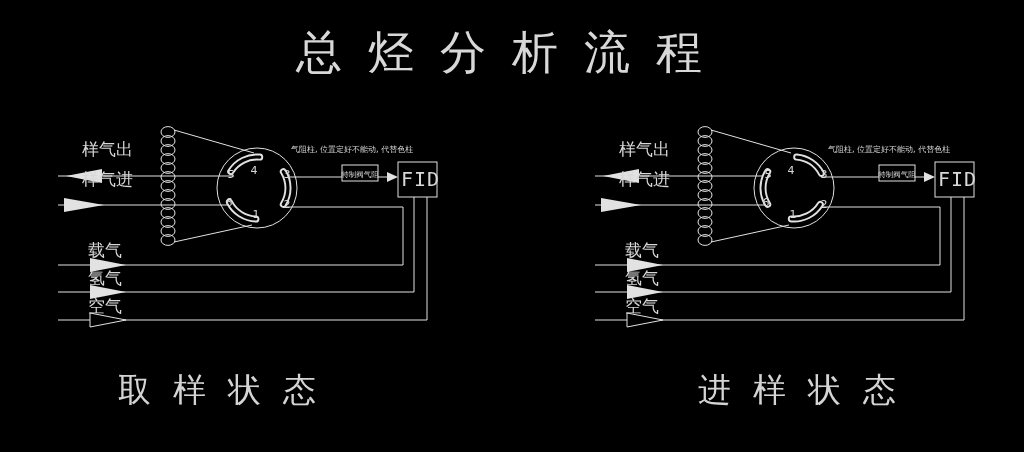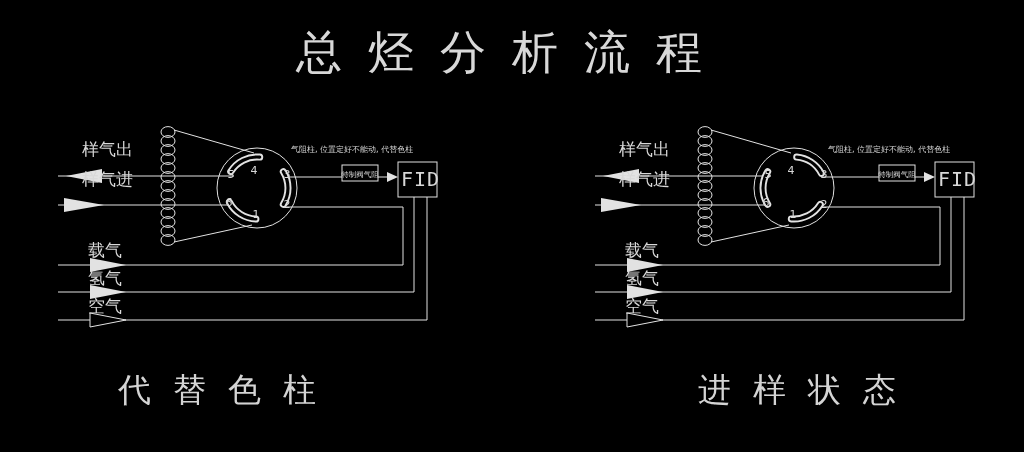--- a/index.html
+++ b/index.html
@@ -181,16 +181,16 @@
       <text class="fid" x="373" y="68">FID</text>
       <text class="note" x="263" y="34">气阻柱, 位置定好不能动, 代替色柱</text>
       <text class="lbl" x="54" y="37">样气出</text>
       <text class="lbl" x="54" y="67">样气进</text>
       <text class="lbl" x="60" y="138">载气</text>
       <text class="lbl" x="60" y="166">氢气</text>
       <text class="lbl" x="60" y="194">空气</text>
     </svg>
   </div>
 
-  <div class="state-label state-left">代替色柱</div>
+  <div class="state-label state-left">取样状态</div>
   <div class="state-label state-right">进样状态</div>
 
 </div>
 
 </body></html>

